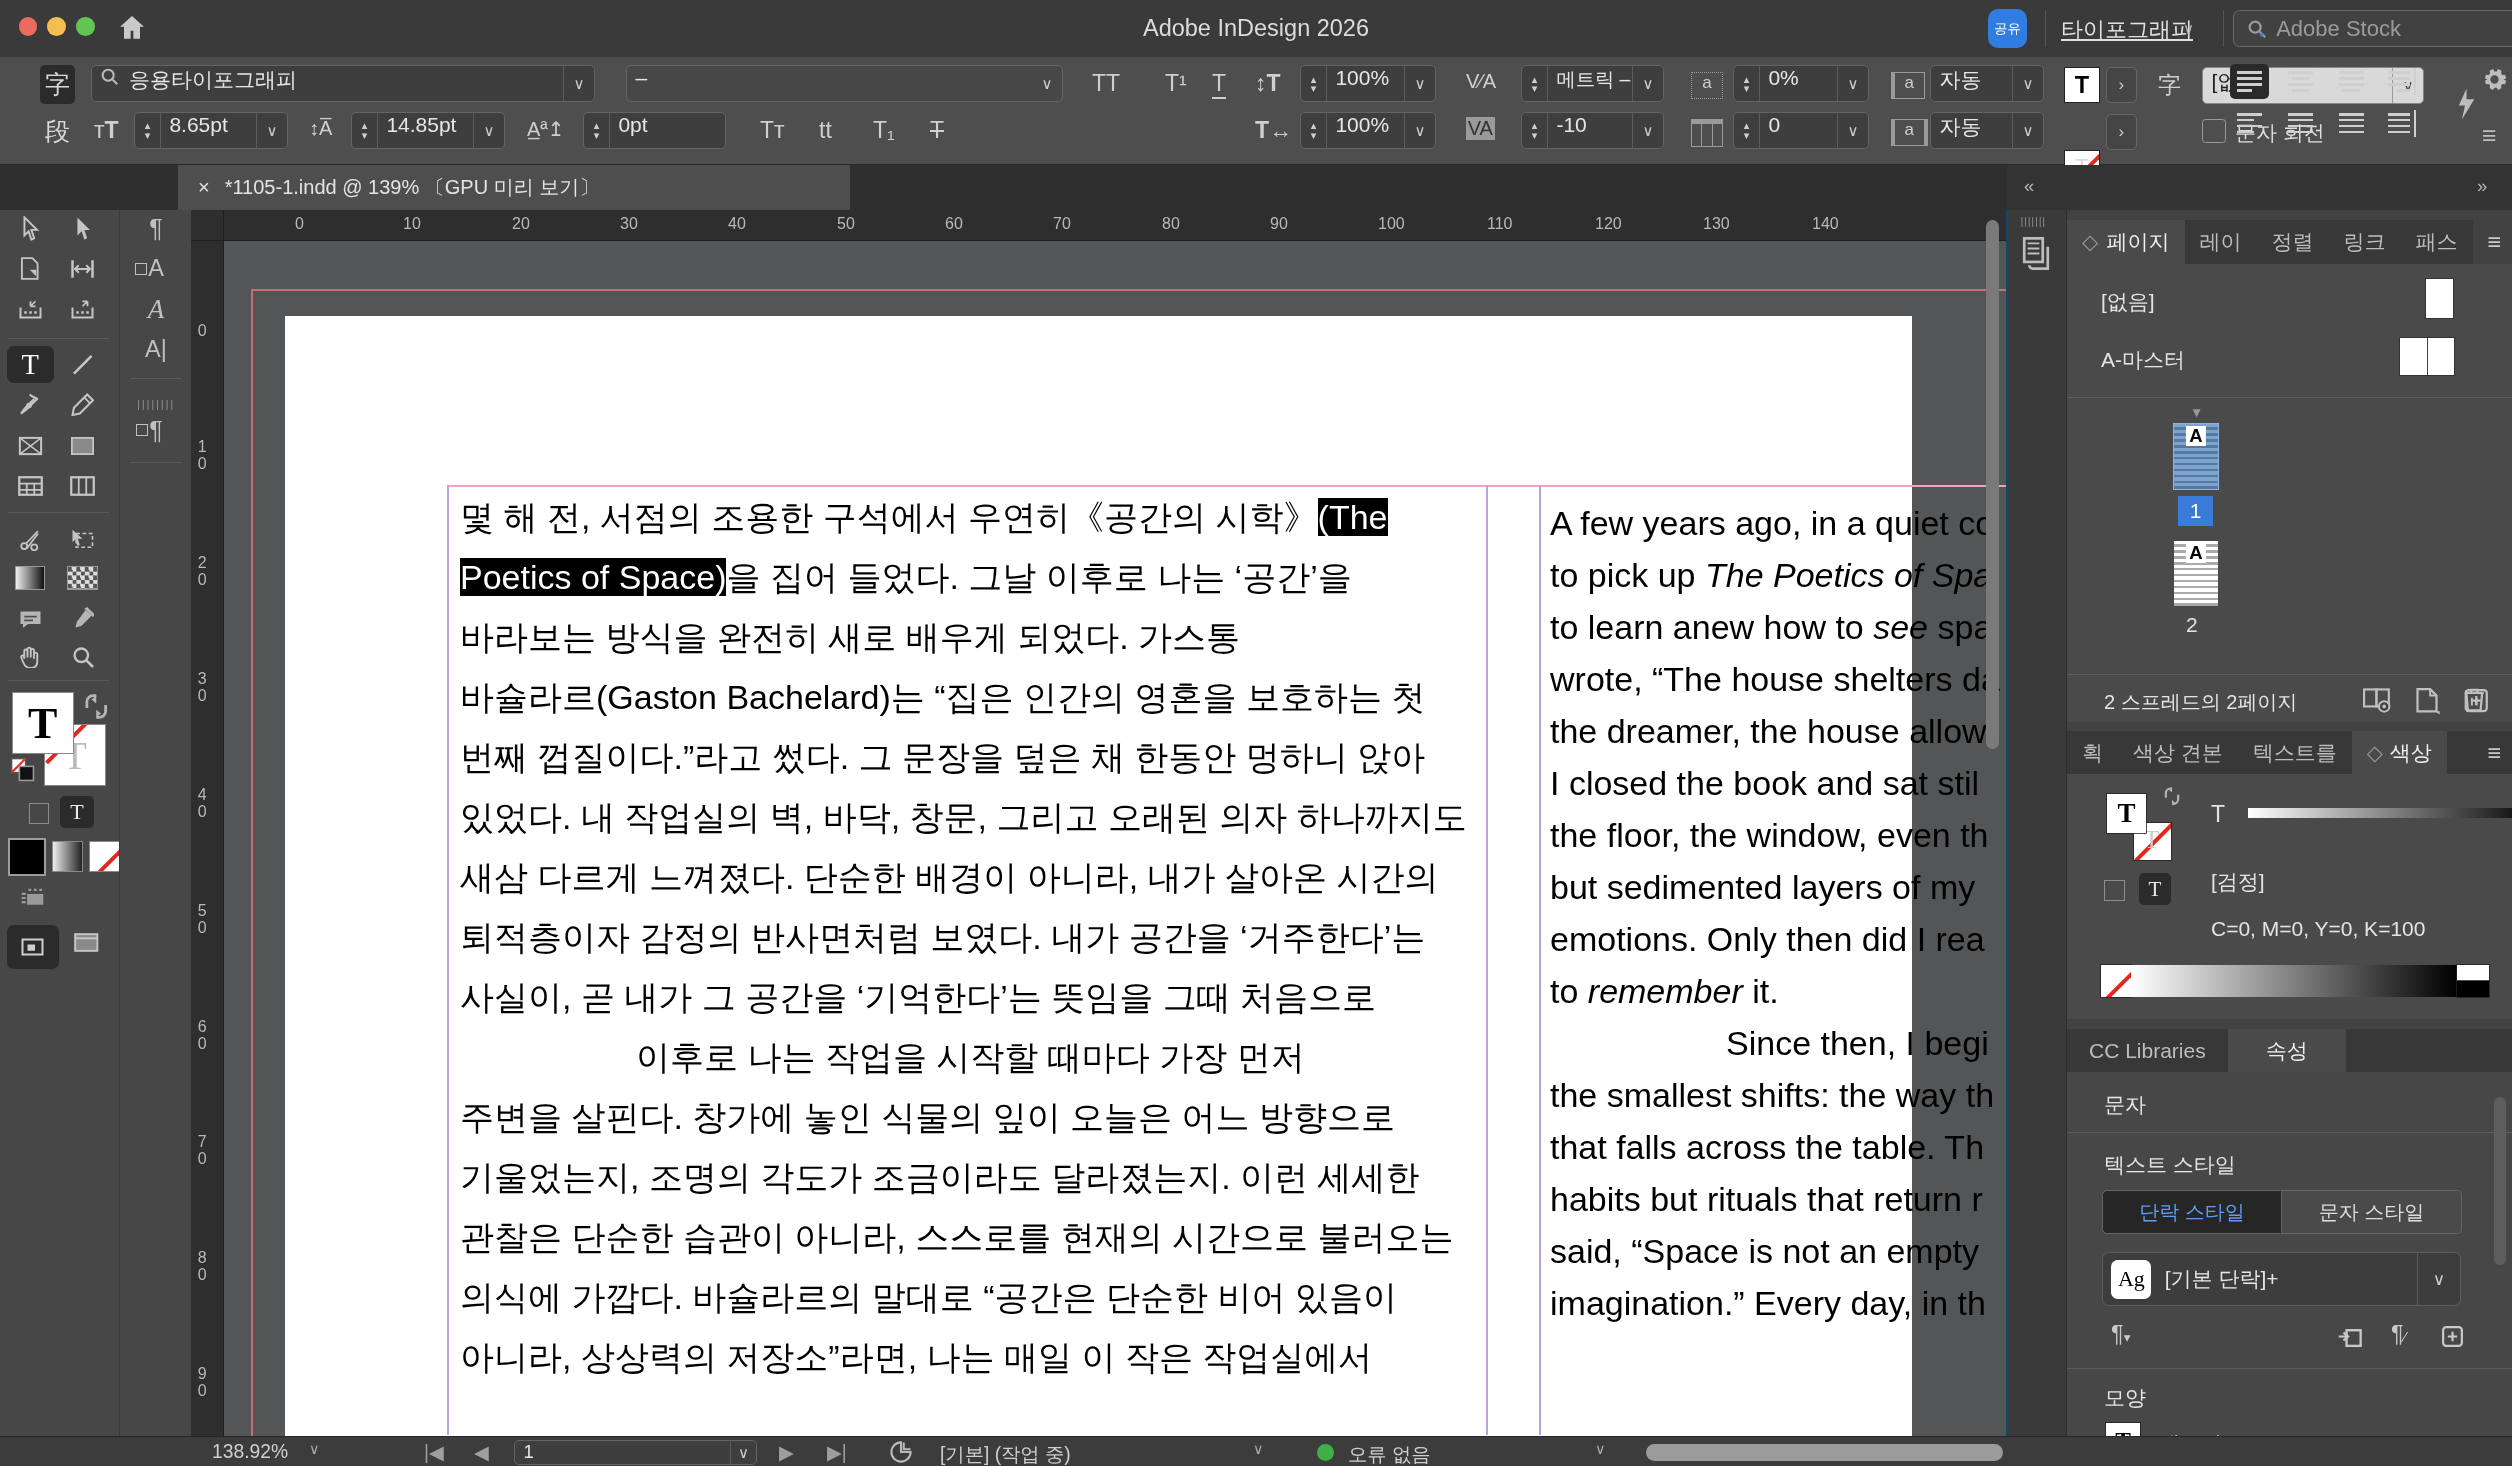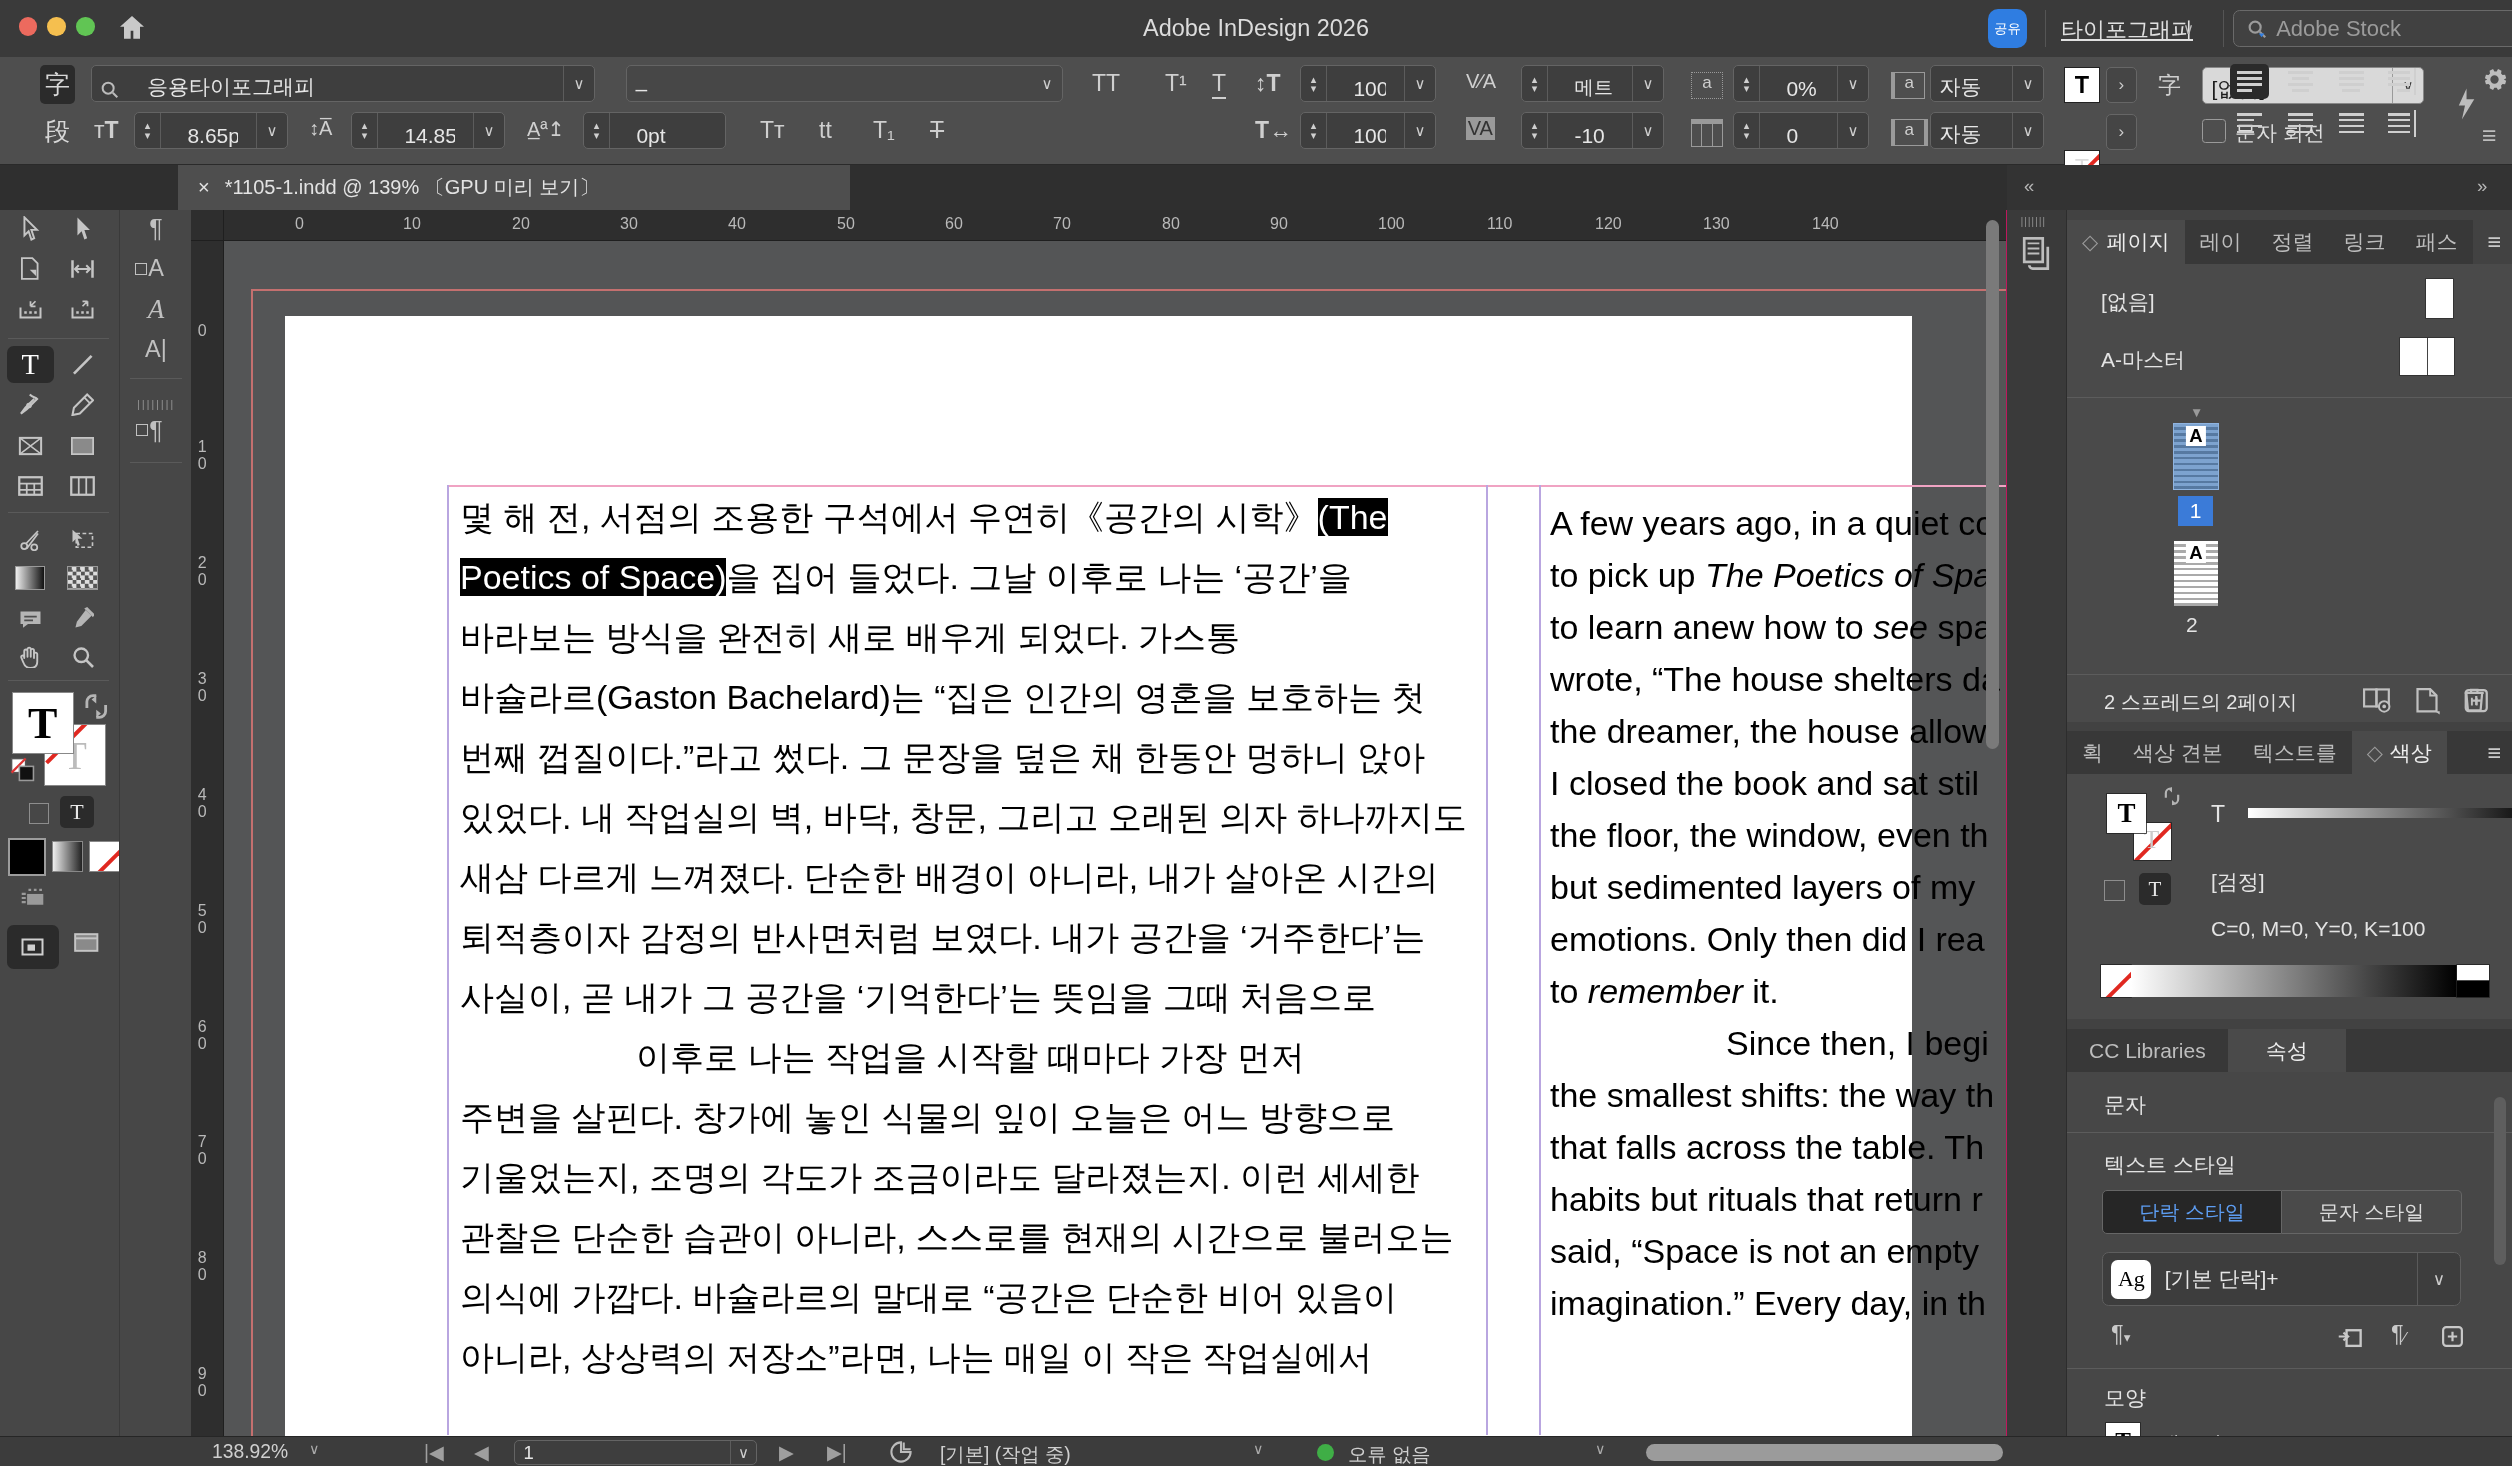--- a/index.html
+++ b/index.html
@@ -1,34 +1,34 @@
 <!DOCTYPE html>
 <html style="font-size:13.4px"><head>
 <meta charset="utf-8">
 <style>
   html,body{margin:0;padding:0;background:#222;}
-  #app{position:relative;width:2512px;height:1467px;background:#be185d;overflow:hidden;
+  #app{position:relative;width:2512px;height:1467px;background:#0c4a6e;overflow:hidden;
        font-family:"Liberation Sans","DejaVu Sans",sans-serif;color:#d8d8d8;
        -webkit-font-smoothing:antialiased;}
   .abs{position:absolute;}
   .row{display:flex;align-items:center;}
   
   .titlebar{left:0;top:0;width:2512px;height:57px;background:#3a3a3a;border-bottom:0.8px solid #262626;}
   .light{width:18.5px;height:18.5px;border-radius:50%;top:17px;}
   .title{width:100%;text-align:center;top:15px;font-size:23.5px;color:#dcdcdc;}
   .sharebtn{left:1988px;top:9.2px;width:39px;height:39px;border-radius:10px;background:#2f7de1;color:#fff;
             font-size:13.4px;line-height:14.3px;display:flex;align-items:center;justify-content:center;text-align:center;}
   .wsp{left:2061px;top:15px;font-size:22px;color:#e0e0e0;text-decoration:underline;}
   .stock{left:2191px;top:10px;width:301px;height:37px;border:1.7px solid #6a6a6a;border-radius:6.7px;background:#414141;
          display:flex;align-items:center;gap:8.4px;padding:0 11.8px;box-sizing:border-box;color:#9b9b9b;font-size:22px;}
   .vline{width:0.8px;background:#555;top:10px;height:37px;}
   
   .ctrl{left:0;top:57px;width:2512px;height:107px;background:#4e4e4e;border-bottom:0.8px solid #2a2a2a;}
   .modebtn{left:40px;width:35px;height:39px;border-radius:5px;font-size:25px;display:flex;align-items:center;justify-content:center;color:#d8d8d8;}
-  .fld{background:#3e3e3e;border:0.8px solid #646464;border-radius:5px;height:37px;display:flex;align-items:flex-end;box-sizing:border-box;color:#e6e6e6;font-size:21px;gap:18px;}
+  .fld{background:#3e3e3e;border:0.8px solid #646464;border-radius:5px;height:37px;display:flex;align-items:flex-start;box-sizing:border-box;color:#e6e6e6;font-size:21px;}
   .fld .val{flex:1;padding-left:8.4px;white-space:nowrap;overflow:hidden;}
   .stp{width:25px;height:100%;display:flex;flex-direction:column;align-items:center;justify-content:center;border-right:0.8px solid #5c5c5c;font-size:11px;line-height:9.2px;color:#cfcfcf;}
   .chv{width:30px;height:100%;display:flex;align-items:center;justify-content:center;border-left:0.8px solid #5c5c5c;color:#cfcfcf;font-size:15px;}
   .tico{color:#cfcfcf;font-size:23px;display:flex;align-items:flex-end;justify-content:center;}
   .underl{border-bottom:2.5px solid #cfcfcf;}
   .strik{text-decoration:line-through;}
   .swb{width:34px;height:34px;background:#fff;border:0.8px solid #222;display:flex;align-items:center;justify-content:center;font-size:23.5px;color:#000;font-weight:bold;position:relative;overflow:hidden;}
   .slash:before{content:"";position:absolute;left:-6.7px;top:15px;width:59px;height:4.2px;background:#e02820;transform:rotate(-45deg);}
   .morebtn{width:28.5px;height:34px;border:0.8px solid #666;border-radius:5px;color:#ccc;font-size:17px;display:flex;align-items:center;justify-content:center;background:#454545;}
   .alignbtn{width:39px;height:35px;border-radius:5px;display:flex;align-items:center;justify-content:center;}

